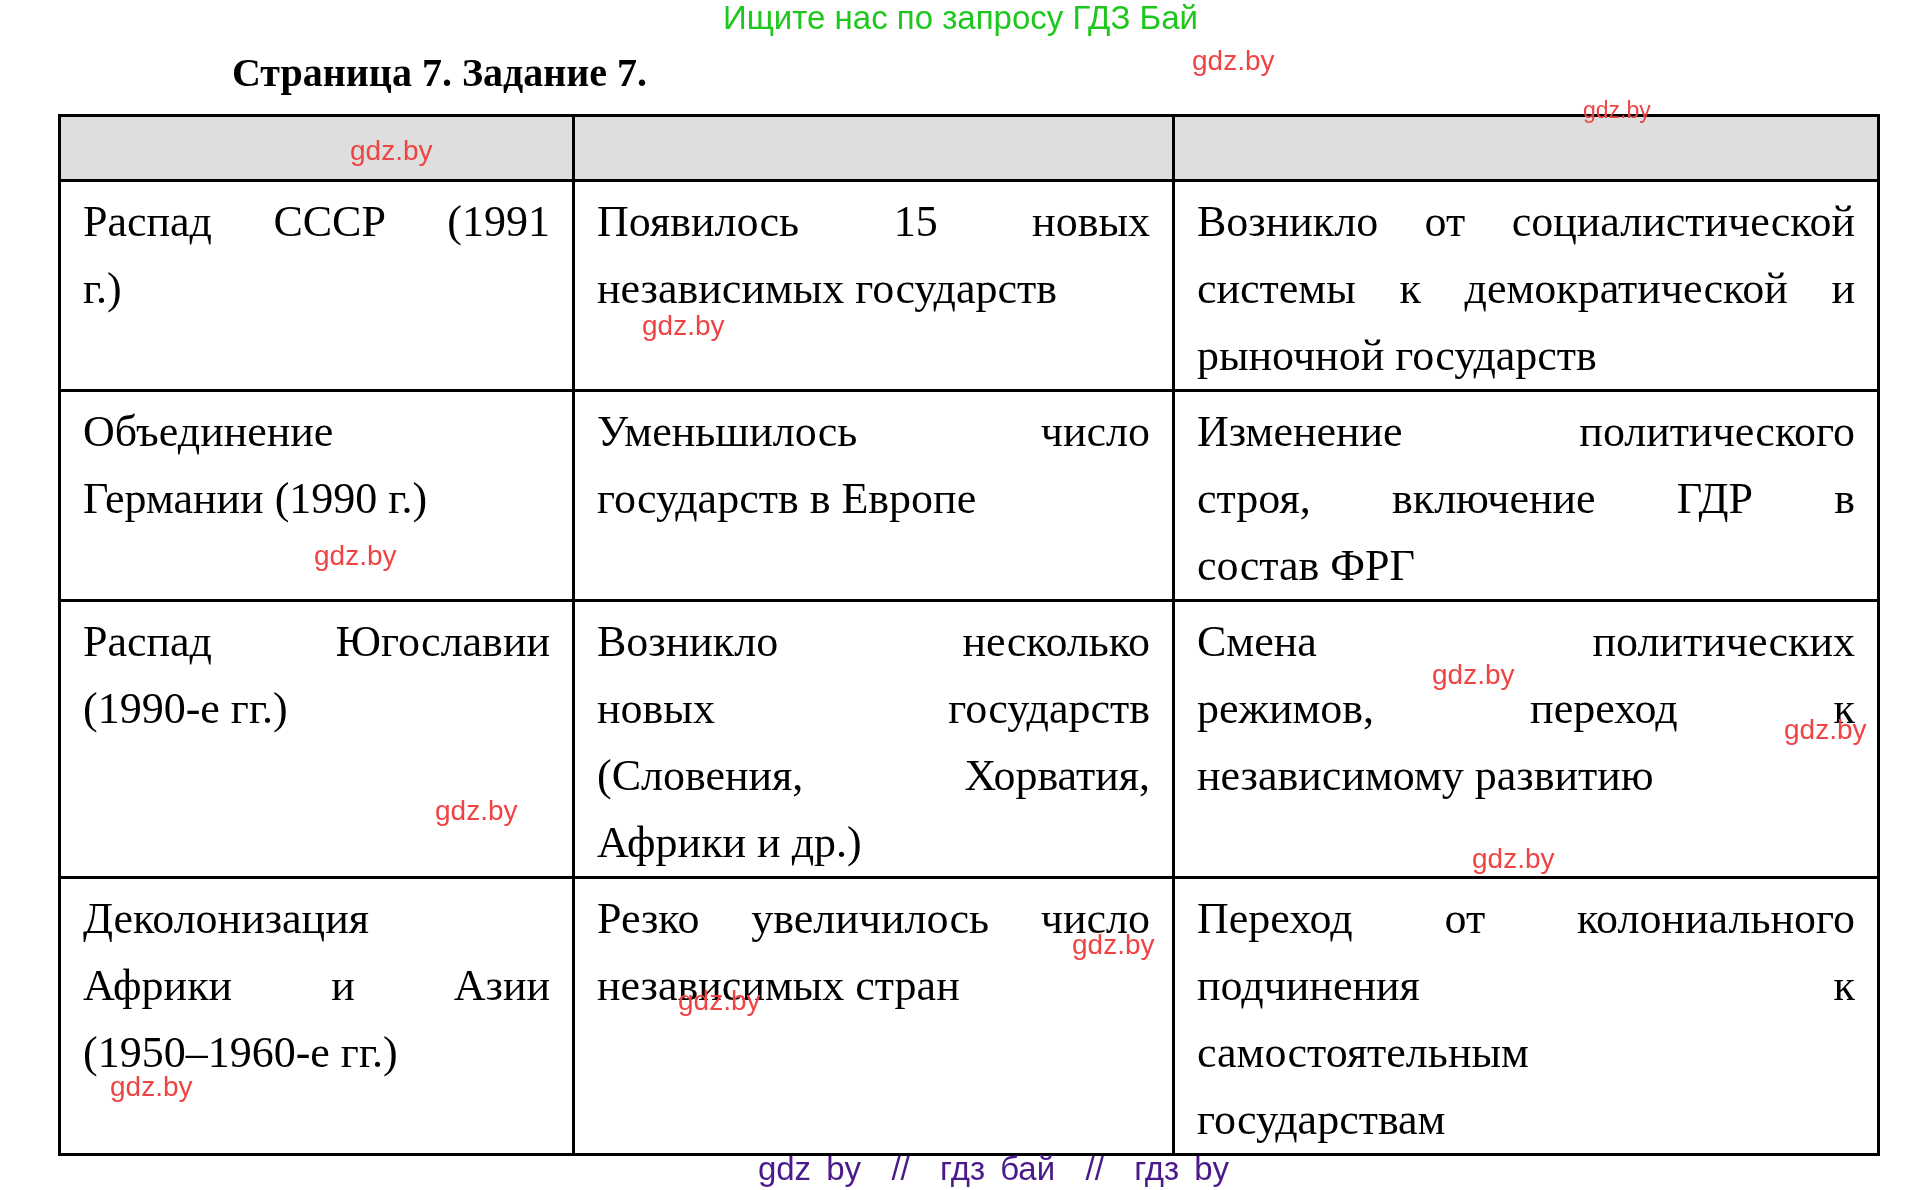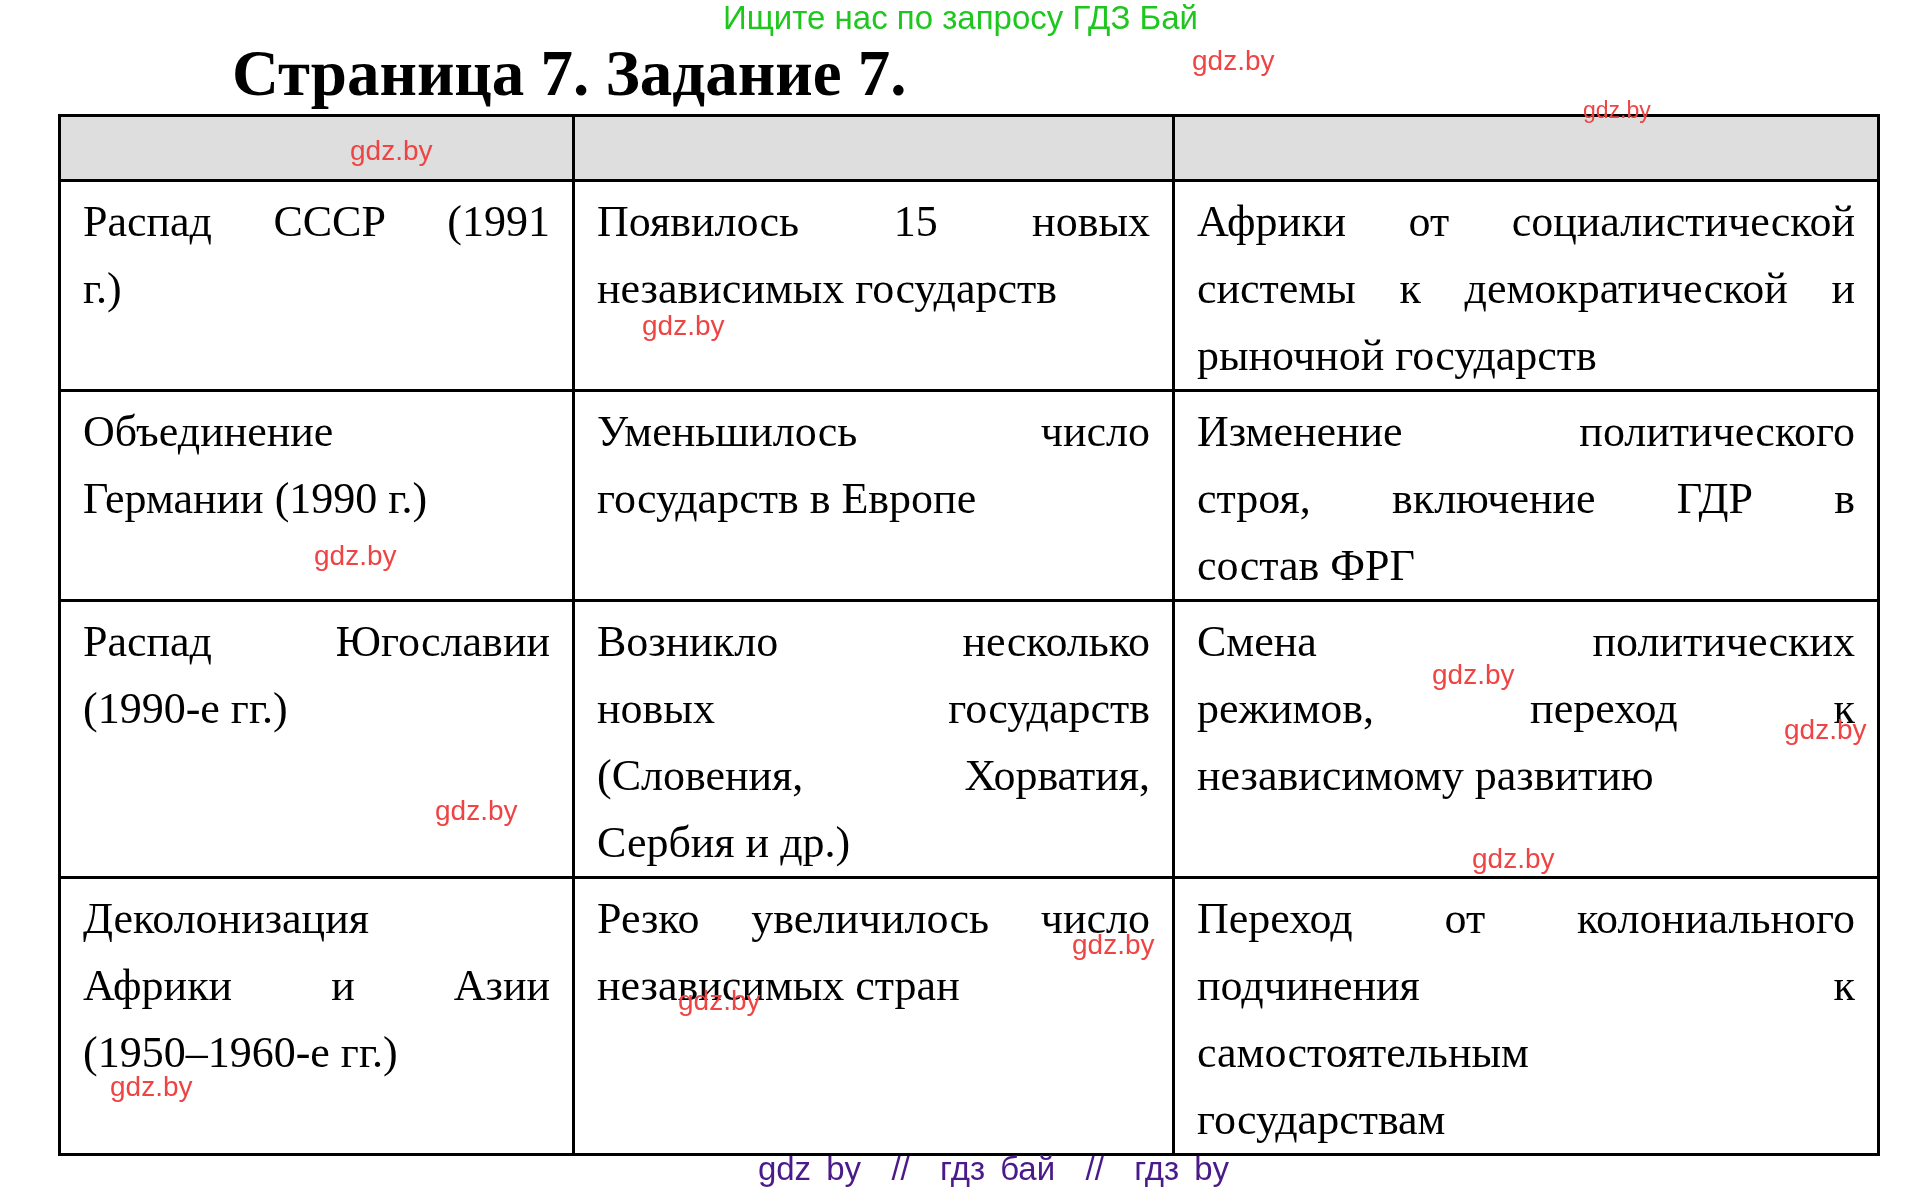--- a/index.html
+++ b/index.html
@@ -1,19 +1,19 @@
 <!DOCTYPE html>
 <html><head>
 <meta charset="utf-8">
 <style>
   html, body { margin: 0; padding: 0; background: #ffffff; }
   body { width: 1907px; height: 1190px; position: relative; overflow: hidden; font-family: "Liberation Serif", serif; color: #000; }
   .top-banner { position: absolute; left: 0; width: 1907px; top: 0; text-align: center; font-family: "Liberation Sans", sans-serif; font-size: 33px; color: #1ec71e; line-height: 36px; padding-left: 2px; }
   .top-banner span { display: inline-block; margin-left: 10px; }
-  .title { position: absolute; left: 232px; top: 38px; font-family: "Liberation Serif", serif; font-weight: bold; font-size: 65px; line-height: 70px; letter-spacing: 0px; }
+  .title { position: absolute; left: 232px; top: 38px; font-family: "Liberation Serif", serif; font-weight: bold; font-size: 40px; line-height: 70px; letter-spacing: 0px; }
   .wm { position: absolute; font-family: "Liberation Sans", sans-serif; color: #ef4444; font-size: 28px; line-height: 30px; white-space: nowrap; }
   table.main { position: absolute; left: 58px; top: 114px; width: 1819px; border-collapse: collapse; table-layout: fixed; }
   table.main td { border: 3px solid #000; vertical-align: top; padding: 6px 22px 0 22px; font-size: 44px; line-height: 67px; text-align: justify; text-align-last: left; }
   table.main tr.hdr td { background: #dedede; height: 62px; padding: 0; }
   table.main col.c1 { width: 514px; }
   table.main col.c2 { width: 600px; }
   table.main col.c3 { width: 705px; }
   tr.r1 td { height: 195px; }
   tr.r2 td { height: 193px; }
   tr.r3 td { height: 262px; }
@@ -44,21 +44,21 @@
   <tr class="r1">
     <td>
       <span class="jl">Распад СССР (1991</span>
       <span class="ll">г.)</span>
     </td>
     <td>
       <span class="jl">Появилось 15 новых</span>
       <span class="ll">независимых государств</span>
     </td>
     <td>
-      <span class="jl">Африки от социалистической</span>
+      <span class="jl">Возникло от социалистической</span>
       <span class="jl">системы к демократической и</span>
       <span class="ll">рыночной государств</span>
     </td>
   </tr>
   <tr class="r2">
     <td>
       <span class="ll">Объединение</span>
       <span class="ll">Германии (1990 г.)</span>
     </td>
     <td>
@@ -73,21 +73,21 @@
   </tr>
   <tr class="r3">
     <td>
       <span class="jl">Распад Югославии</span>
       <span class="ll">(1990-е гг.)</span>
     </td>
     <td>
       <span class="jl">Возникло несколько</span>
       <span class="jl">новых государств</span>
       <span class="jl">(Словения, Хорватия,</span>
-      <span class="ll">Сербия и др.)</span>
+      <span class="ll">Африки и др.)</span>
     </td>
     <td>
       <span class="jl">Смена политических</span>
       <span class="jl">режимов, переход к</span>
       <span class="ll">независимому развитию</span>
     </td>
   </tr>
   <tr class="r4">
     <td>
       <span class="ll">Деколонизация</span>

